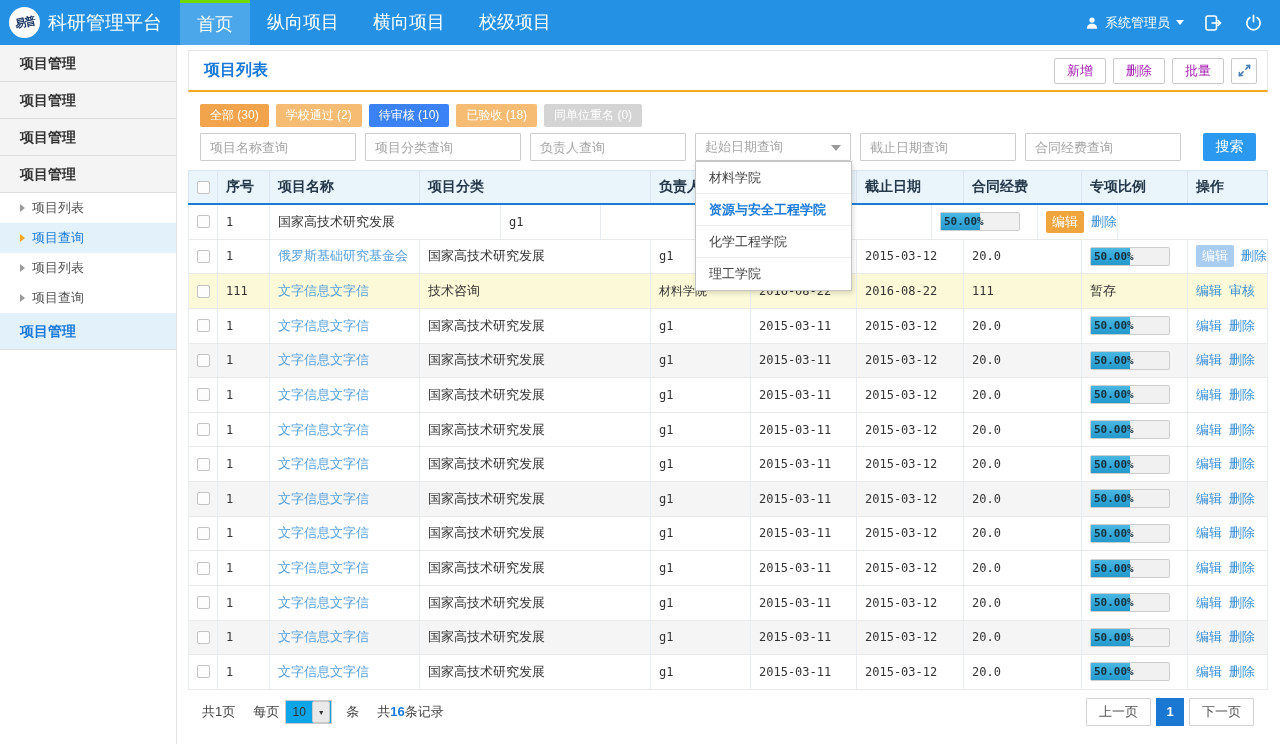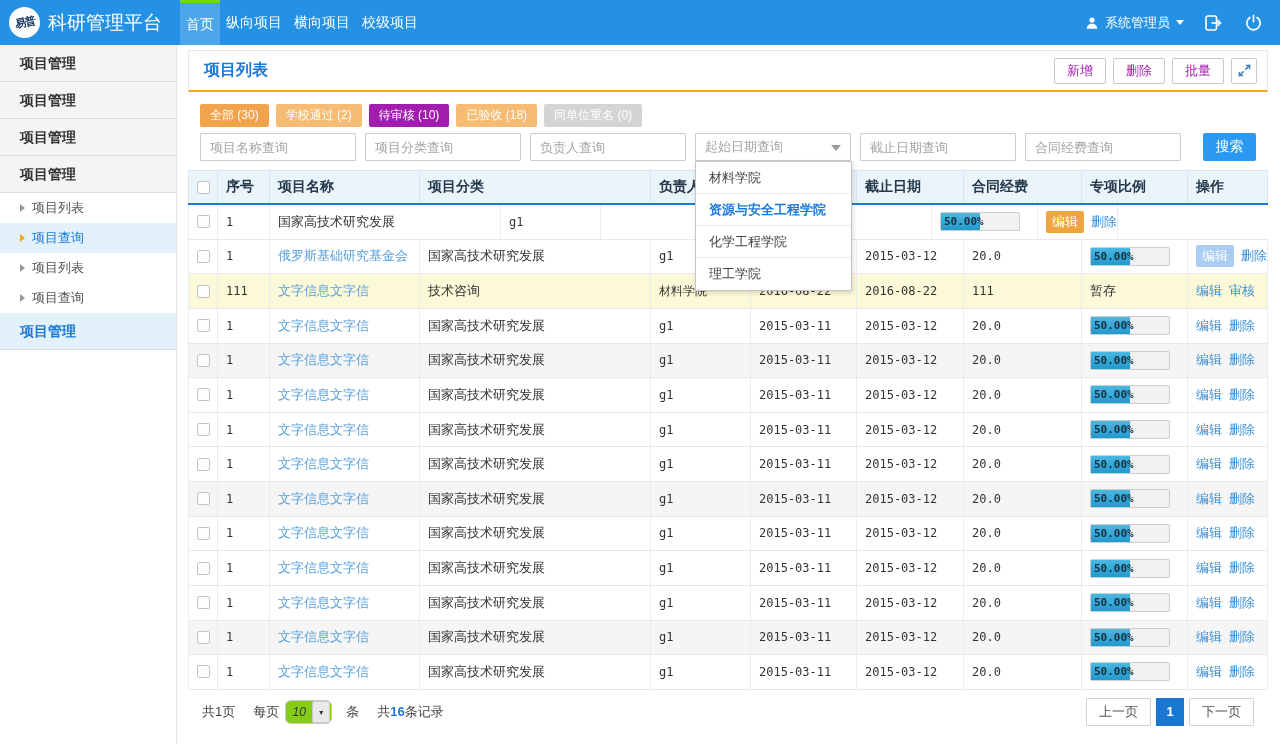--- a/index.html
+++ b/index.html
@@ -7,21 +7,21 @@
     font-family:"Liberation Sans","DejaVu Sans",sans-serif; }
 
   
   .topbar { position:absolute; left:0; top:0; width:1280px; height:45px; background:#2491e4; z-index:30; }
   .logo-circle { position:absolute; left:9px; top:7px; width:31px; height:31px; border-radius:50%;
     background:#fdfdfd; display:flex; align-items:center; justify-content:center; }
   .logo-circle span { font-family:"DejaVu Serif",serif; font-weight:bold; font-size:11px; color:#1c3a66;
     transform:rotate(-12deg); letter-spacing:-1px; }
   .app-title { position:absolute; left:48px; top:0; line-height:45px; color:#fff; font-size:19px; }
   .main-nav { position:absolute; left:180px; top:0; height:45px; display:flex; }
-  .tab { padding:0 6px; line-height:45px; color:#fff; font-size:14px; cursor:pointer; }
+  .tab { padding:0 17px; line-height:45px; color:#fff; font-size:18px; cursor:pointer; }
   .tab.active { background:#4ba6ea; border-top:3px solid #70d905; line-height:42px; }
   .user-area { position:absolute; right:16px; top:0; height:45px; display:flex; align-items:center; gap:18px; }
   .user-menu { display:flex; align-items:center; gap:6px; color:#fff; font-size:13px; cursor:pointer; }
   .caret-down { width:0; height:0; border-left:4px solid transparent; border-right:4px solid transparent;
     border-top:5px solid #fff; }
   .top-icon { width:22px; height:22px; cursor:pointer; display:flex; align-items:center; justify-content:center; }
 
   
   .sidebar { position:absolute; left:0; top:45px; width:177px; height:699px; background:#fff;
     border-right:1px solid #e3e3e3; z-index:5; }
@@ -43,21 +43,21 @@
   .toolbar { margin-left:auto; margin-right:10px; display:flex; gap:7px; align-items:center; }
   .tb-btn { height:26px; padding:0 12px; border:1px solid #c9c9c9; background:#fff; font-size:13px;
     color:#a21caf; border-radius:2px; cursor:pointer; font-family:inherit; }
   .tb-icon { width:26px; height:26px; border:1px solid #c9c9c9; background:#fff; border-radius:2px;
     display:flex; align-items:center; justify-content:center; cursor:pointer; }
 
   .filters { position:absolute; left:12px; top:54px; display:flex; gap:7px; }
   .chip { height:23px; line-height:23px; padding:0 10px; border-radius:2px; color:#fff; font-size:12px; cursor:pointer; }
   .chip.mid    { background:#f2a44c; }
   .chip.light  { background:#f6bc74; }
-  .chip.active { background:#a21caf; }
+  .chip.active { background:#3b82f6; }
   .chip.gray   { background:#d4d4d4; }
 
   .search-row { position:absolute; left:12px; top:83px; width:1056px; height:28px; }
   .s-field { float:left; width:156px; height:28px; border:1px solid #ccc; margin-right:9px;
     padding:0 9px; font-size:13px; color:#333; border-radius:1px; background:#fff; font-family:inherit; }
   .s-field::placeholder { color:#a5a5a5; }
   .s-select { position:relative; line-height:26px; color:#a5a5a5; cursor:pointer; }
   .sel-caret { position:absolute; right:9px; top:11px; width:0; height:0;
     border-left:5px solid transparent; border-right:5px solid transparent; border-top:6px solid #9a9a9a; }
   .search-btn { position:absolute; right:0; top:0; width:53px; height:28px; background:#2b99f0; color:#fff;
@@ -95,21 +95,21 @@
   .progress .fill { position:absolute; left:0; top:0; bottom:0; background:linear-gradient(#4ab7e2,#2399cd); }
   .progress .lbl { position:absolute; left:3px; top:0; line-height:17px; font-size:11px; font-weight:bold;
     color:#15313f; font-family:"DejaVu Sans Mono",monospace; }
 
   
   .pager { position:absolute; left:0; top:640px; width:1080px; height:44px; display:flex; align-items:center;
     font-size:13px; color:#444; }
   .pager .lf { margin-left:14px; display:flex; align-items:center; }
   .pager .seg { margin-right:18px; }
   .page-size-box { display:inline-flex; align-items:center; border:1px solid #c9c9c9; height:24px;
-    margin:0 14px 0 6px; border-radius:6px; background:#84cc16; cursor:pointer;font-style:italic; }
+    margin:0 14px 0 6px; border-radius:0; background:#0ea5e9; cursor:pointer; }
   .page-size-val { width:26px; text-align:center; font-size:12px; color:#333; }
   .page-size-btn { width:18px; height:22px; background:#e9e9e9; border:1px solid #c9c9c9; margin-right:1px;
     display:flex; align-items:center; justify-content:center; font-size:7px; color:#333; border-radius:2px; }
   .blue-bold { color:#1a7ad9; font-weight:bold; }
   .pager-right { margin-left:auto; margin-right:14px; display:flex; gap:5px; align-items:center; }
   .pg-btn { height:28px; line-height:26px; padding:0 12px; border:1px solid #d2d2d2; background:#fff;
     color:#555; font-size:13px; cursor:pointer; border-radius:1px; }
   .pg-cur { width:28px; height:28px; line-height:28px; text-align:center; background:#1a78d2; color:#fff;
     font-weight:bold; font-size:13px; cursor:pointer; }
 </style>

